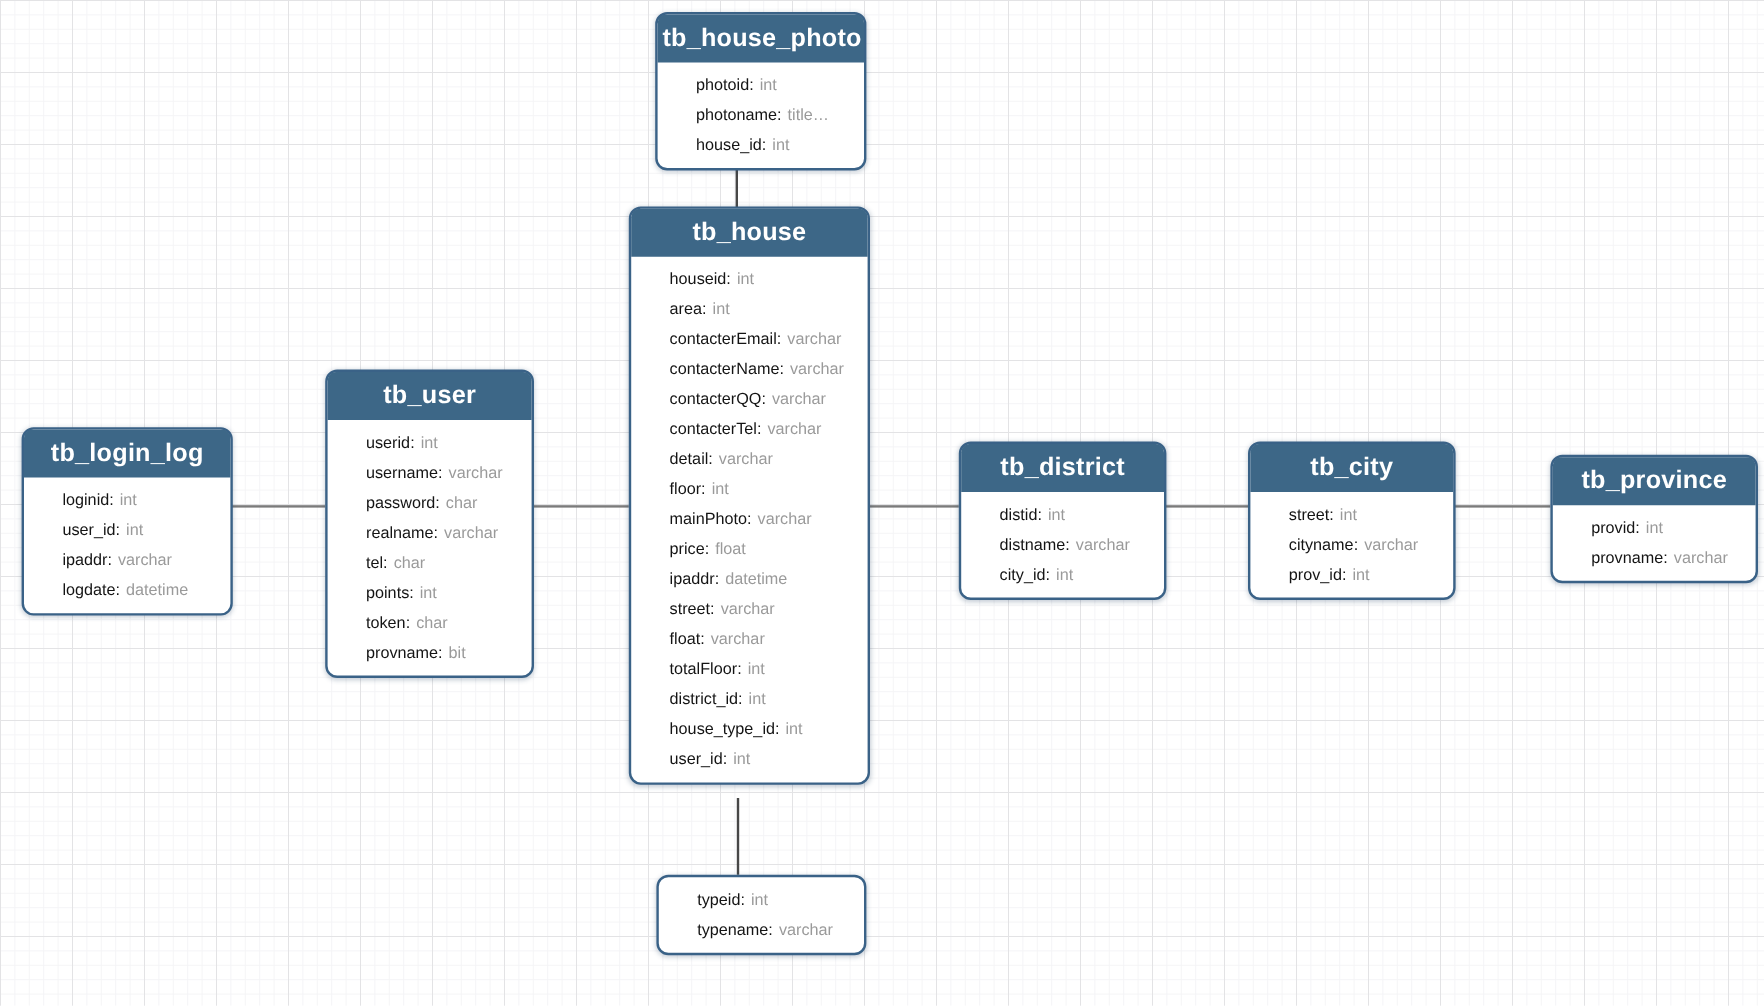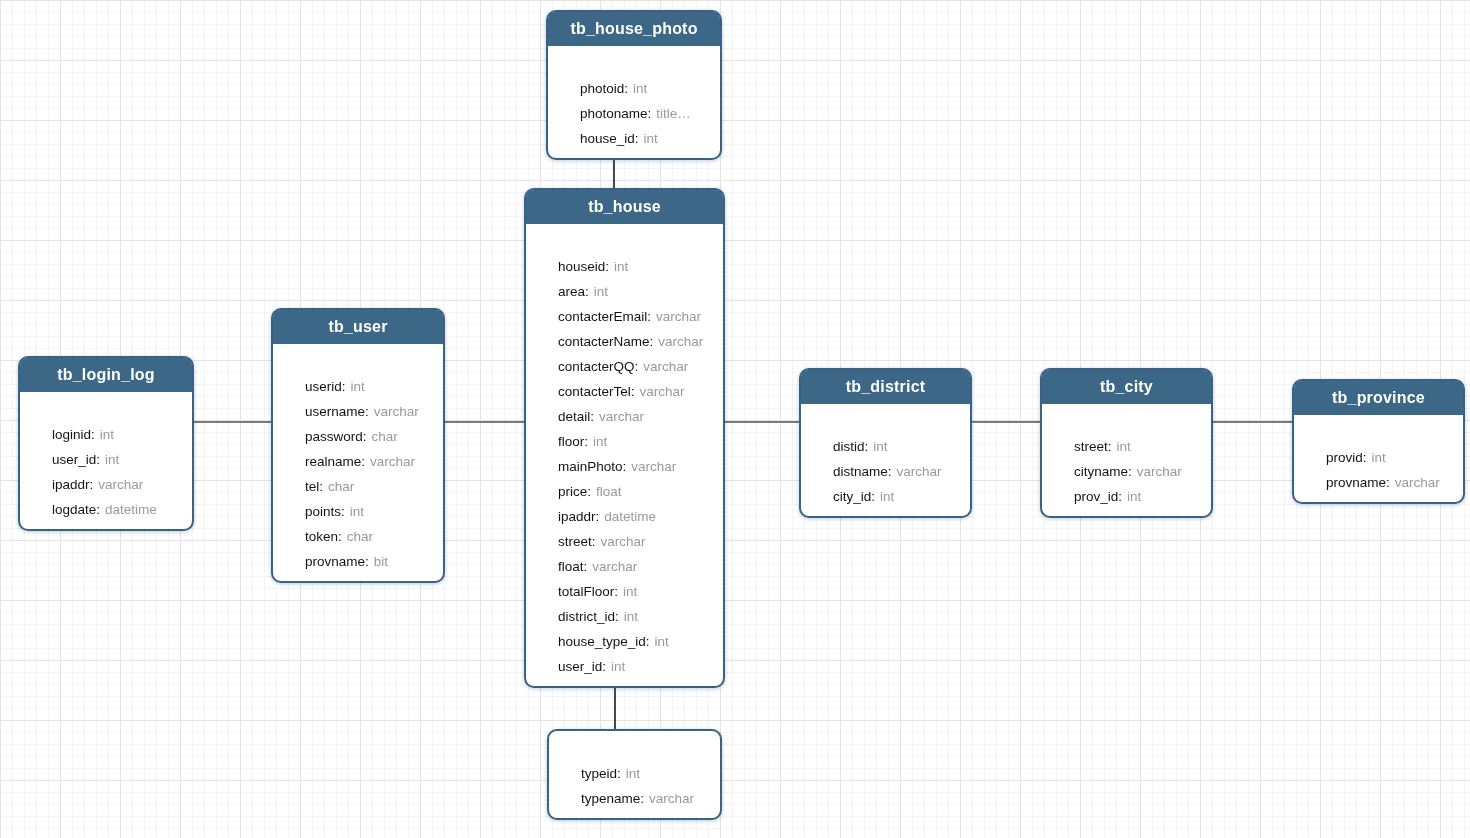--- a/index.html
+++ b/index.html
@@ -22,27 +22,27 @@
     position:absolute;
     background:#ffffff;
     border:2px solid var(--border_color,#3a6287);
     border-radius:10px;
     box-shadow:0 1px 4px rgba(40,70,100,.28);
   }
   .entity-header{
     background:var(--header_bg,#3d6787);
     color:var(--header_text,#ffffff);
     font-weight:bold;
-    font-size:16px;
+    font-size:21px;
     text-align:center;
     padding:8px 4px;
     border-radius:7px 7px 0 0;
     letter-spacing:.2px;
   }
-  .entity-body{padding:6px 0 7px 0;margin-top:24px;}
+  .entity-body{padding:6px 0 7px 0;}
   .field-row{height:25px;line-height:25px;padding-left:32px;font-size:13.5px;white-space:nowrap;}
   .fname{color:var(--field_name_color,#141414);}
   .fname::after{content:":";}
   .ftype{color:var(--field_type_color,#9a9a9a);margin-left:5px;}
 </style>
 </head>
 <body>
 
 <div class="canvas">
 
@@ -56,21 +56,21 @@
 
   <div class="entity" style="left:546px;top:10px;width:172px;">
     <div class="entity-header">tb_house_photo</div>
     <div class="entity-body">
       <div class="field-row"><span class="fname">photoid</span><span class="ftype">int</span></div>
       <div class="field-row"><span class="fname">photoname</span><span class="ftype">title…</span></div>
       <div class="field-row"><span class="fname">house_id</span><span class="ftype">int</span></div>
     </div>
   </div>
 
-  <div class="entity" style="left:524px;top:188px;width:197px;">
+  <div class="entity" style="left:524px;top:172px;width:197px;">
     <div class="entity-header">tb_house</div>
     <div class="entity-body">
       <div class="field-row"><span class="fname">houseid</span><span class="ftype">int</span></div>
       <div class="field-row"><span class="fname">area</span><span class="ftype">int</span></div>
       <div class="field-row"><span class="fname">contacterEmail</span><span class="ftype">varchar</span></div>
       <div class="field-row"><span class="fname">contacterName</span><span class="ftype">varchar</span></div>
       <div class="field-row"><span class="fname">contacterQQ</span><span class="ftype">varchar</span></div>
       <div class="field-row"><span class="fname">contacterTel</span><span class="ftype">varchar</span></div>
       <div class="field-row"><span class="fname">detail</span><span class="ftype">varchar</span></div>
       <div class="field-row"><span class="fname">floor</span><span class="ftype">int</span></div>

